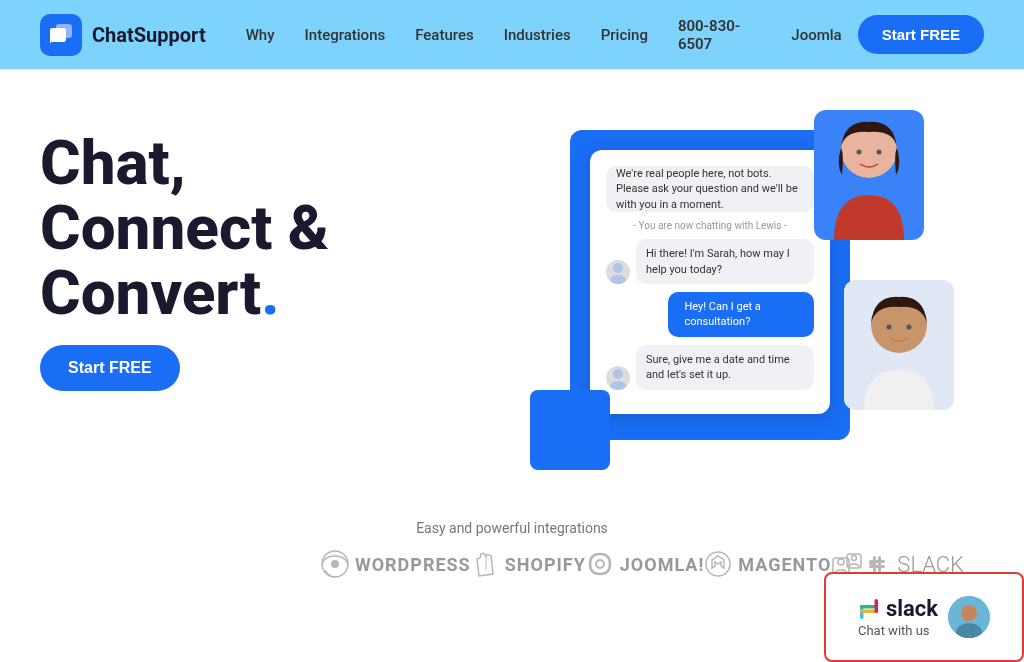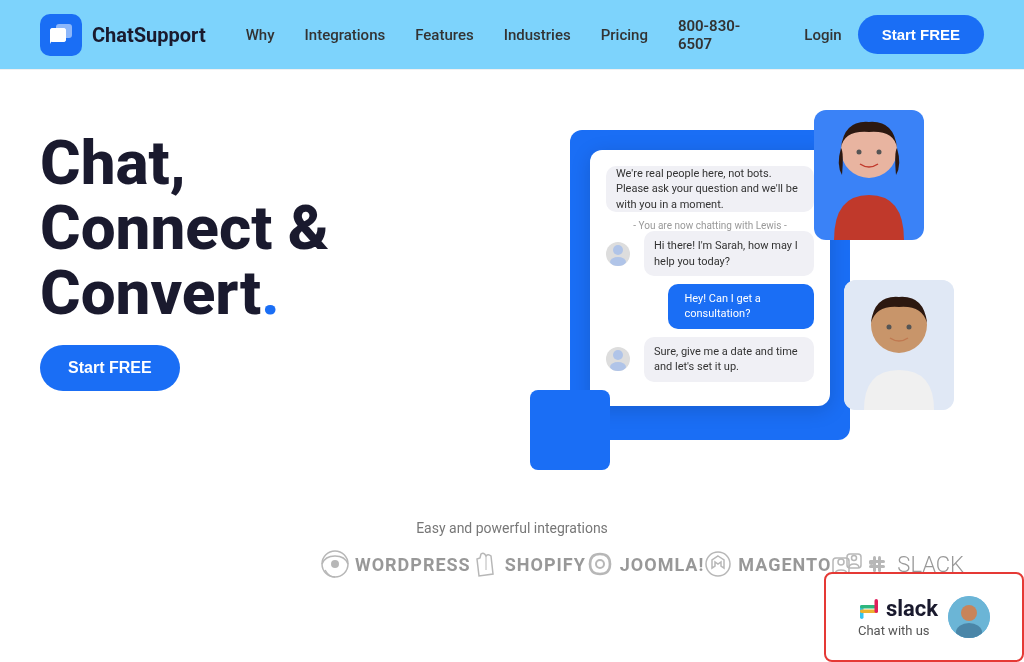--- a/index.html
+++ b/index.html
@@ -160,25 +160,26 @@
       padding: 0 10px;
       font-size: 11px;
       color: #333;
       margin-bottom: 8px;
       line-height: 1.4;
     }
     .chat-divider {
       text-align: center;
       font-size: 10px;
       color: #999;
+      margin-bottom: 8px;
     }
     .chat-row {
       display: flex;
-      align-items: center;
-      gap: 14px;
+      align-items: flex-end;
+      gap: 6px;
       margin-bottom: 8px;
     }
     .chat-avatar {
       width: 24px;
       height: 24px;
       border-radius: 50%;
       background: #ddd;
       flex-shrink: 0;
       overflow: hidden;
       display: flex;
@@ -321,21 +322,21 @@
 
   <div class="nav-links">
     <a class="nav-link">Why</a>
     <a class="nav-link">Integrations</a>
     <a class="nav-link">Features</a>
     <a class="nav-link">Industries</a>
     <a class="nav-link">Pricing</a>
   </div>
 
   <span class="nav-phone">800-830-6507</span>
-  <span class="nav-login">Login</span>
+  <span class="nav-login">Joomla</span>
   <button class="btn-start">Start FREE</button>
 </nav>
 
 <section class="hero">
   <div class="hero-left">
     <h1 class="hero-title">
       <span>Chat,</span><br>
       <span>Connect &amp;</span><br>
       <span>Convert</span><span class="dot">.</span>
     </h1>

